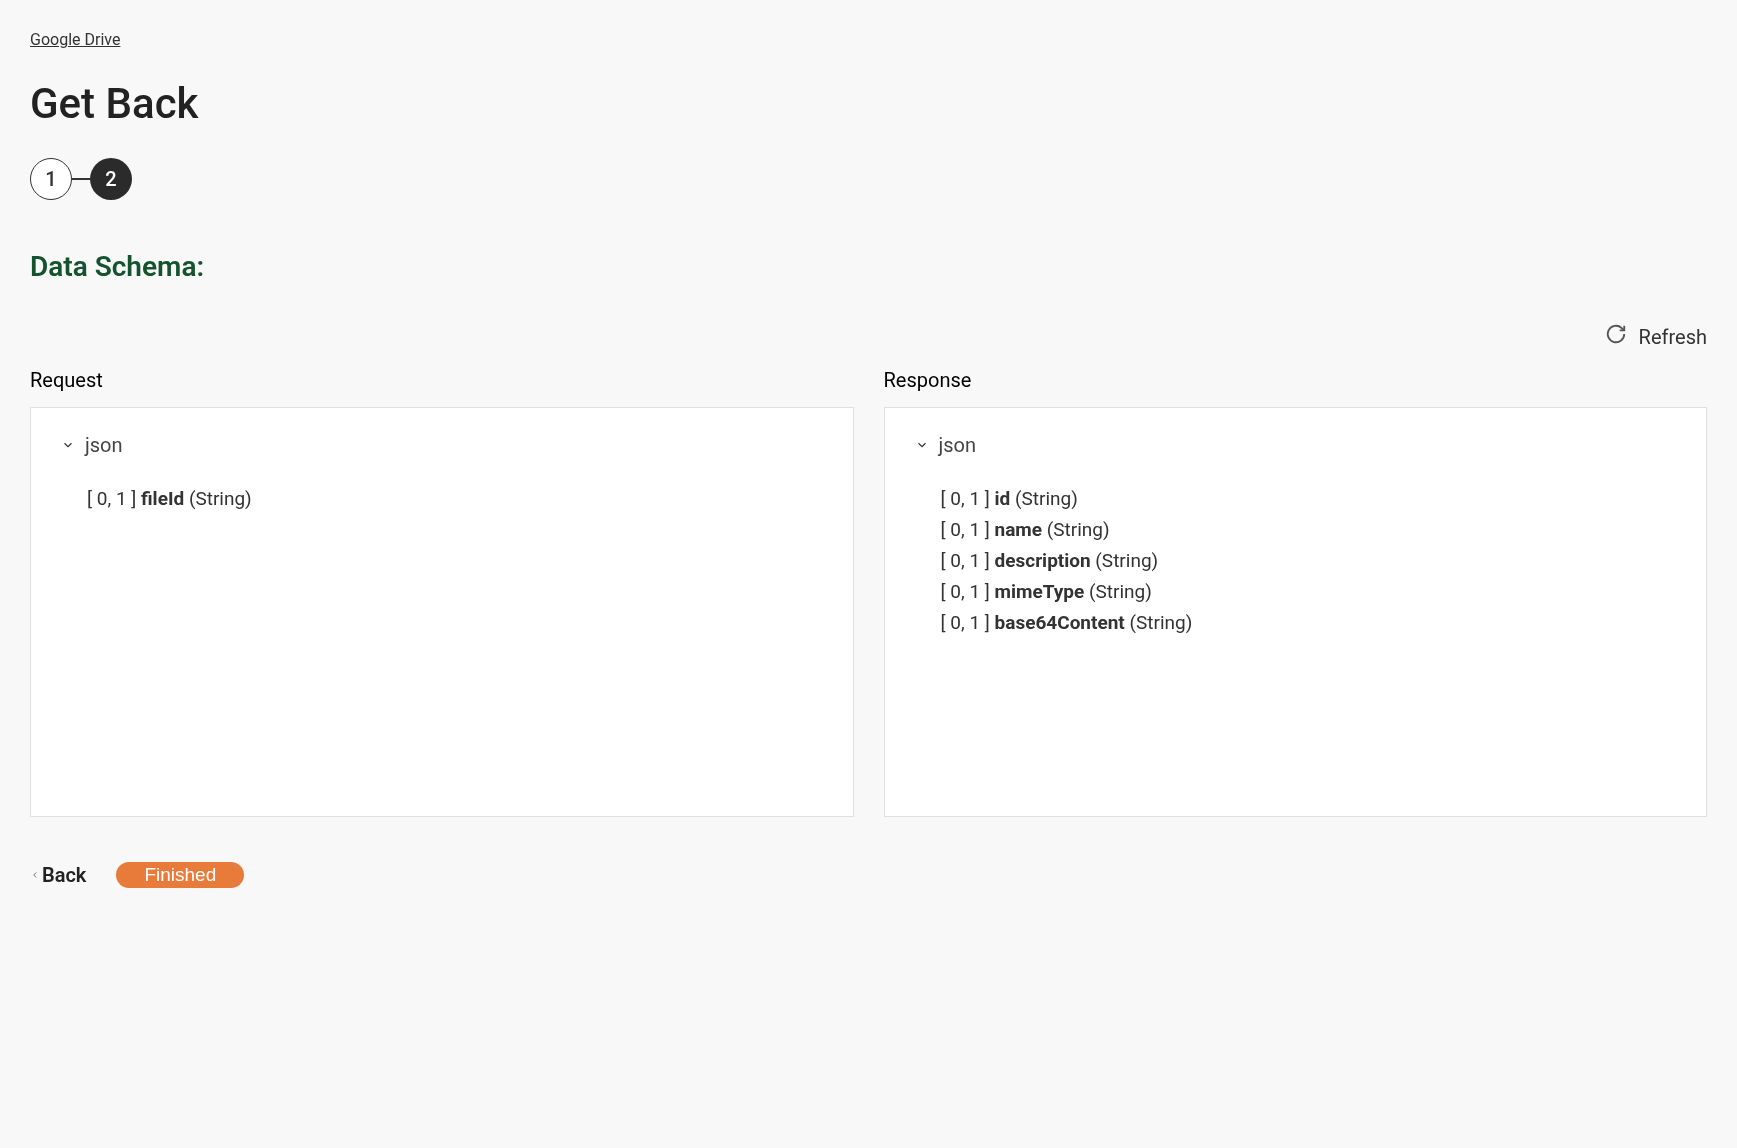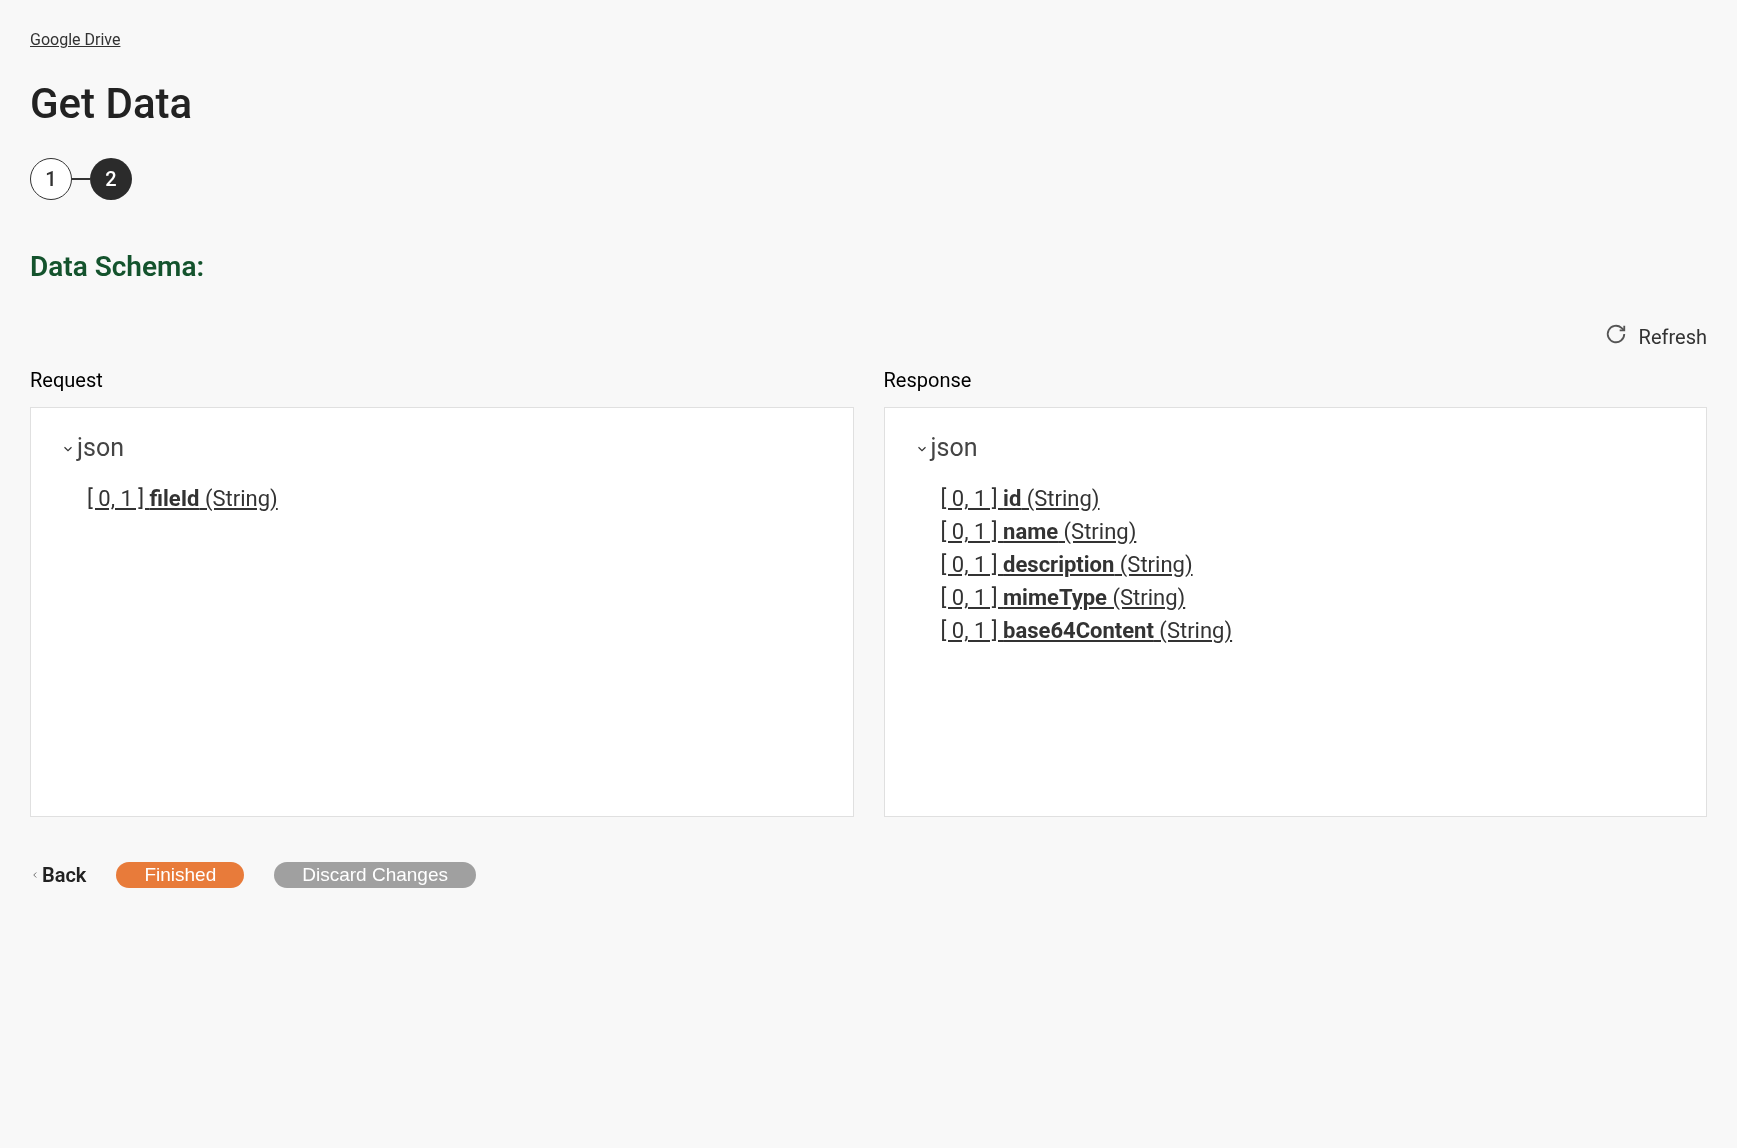--- a/index.html
+++ b/index.html
@@ -92,41 +92,40 @@
     }
     .panel {
       background: #fff;
       border: 1px solid #e0e0e0;
       padding: 25px 30px;
       min-height: 410px;
     }
     .tree-root {
       display: flex;
       align-items: center;
-      gap: 2px;
-      font-size: 25px;
+      gap: 10px;
+      font-size: 20px;
       color: #444;
-      margin-bottom: 20px;
+      margin-bottom: 26px;
       cursor: pointer;
     }
     .chevron-icon svg {
       width: 14px;
       height: 14px;
       stroke: #333;
       stroke-width: 2;
       fill: none;
     }
     .tree-children {
       margin-left: 26px;
     }
     .tree-field {
-      font-size: 22px;
+      font-size: 19px;
       color: #333;
       padding: 4px 0;
-      text-decoration: underline;
     }
     .tree-cardinality { color: #333; }
     .tree-fieldname { font-weight: 700; }
     .tree-type { color: #333; }
     .footer {
       display: flex;
       align-items: center;
       gap: 30px;
       margin-top: 45px;
     }
@@ -157,21 +156,21 @@
     .btn-primary { background: #e87b3a; color: #fff; }
     .btn-secondary { background: #a0a0a0; color: #fff; }
   </style>
 </head>
 <body>
 
 
 
 <a class="breadcrumb">Google Drive</a>
 
-<h1 class="page-title">Get Data</h1>
+<h1 class="page-title">Get Back</h1>
 
 <div class="stepper">
   <div class="step step-inactive">1</div>
   <div class="step-connector"></div>
   <div class="step step-active">2</div>
 </div>
 
 <h2 class="section-title">Data Schema:</h2>
 
 <div class="refresh-row">
@@ -227,17 +226,16 @@
 <div class="footer">
   <div class="back-link">
     <span>
       <svg viewBox="0 0 24 24">
           <polyline points="15 18 9 12 15 6"></polyline>
         </svg>
     </span>
     <span>Back</span>
   </div>
   <button class="btn btn-primary">Finished</button>
-  <button class="btn btn-secondary">Discard Changes</button>
 </div>
 
 
 
 
 </body></html>

